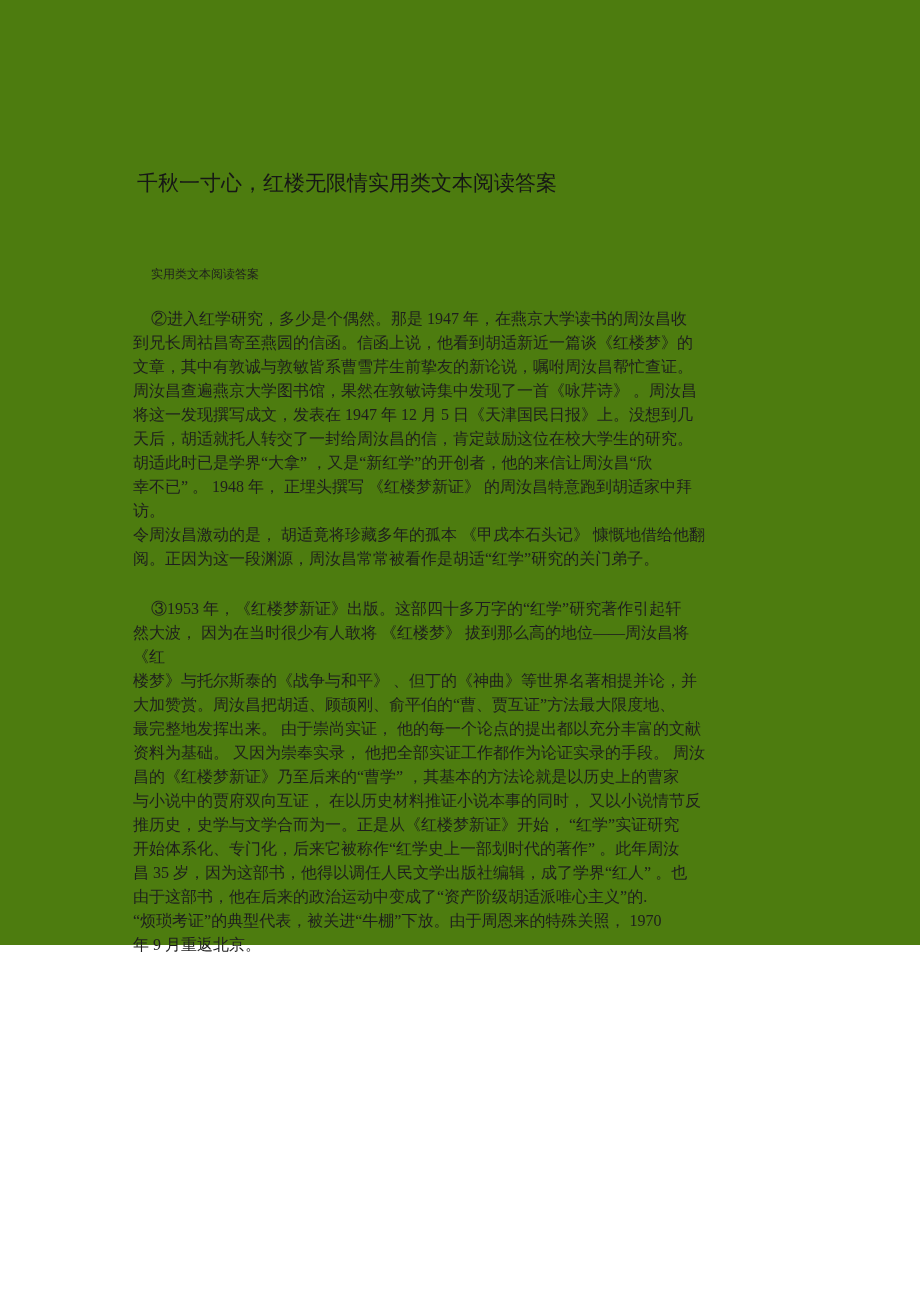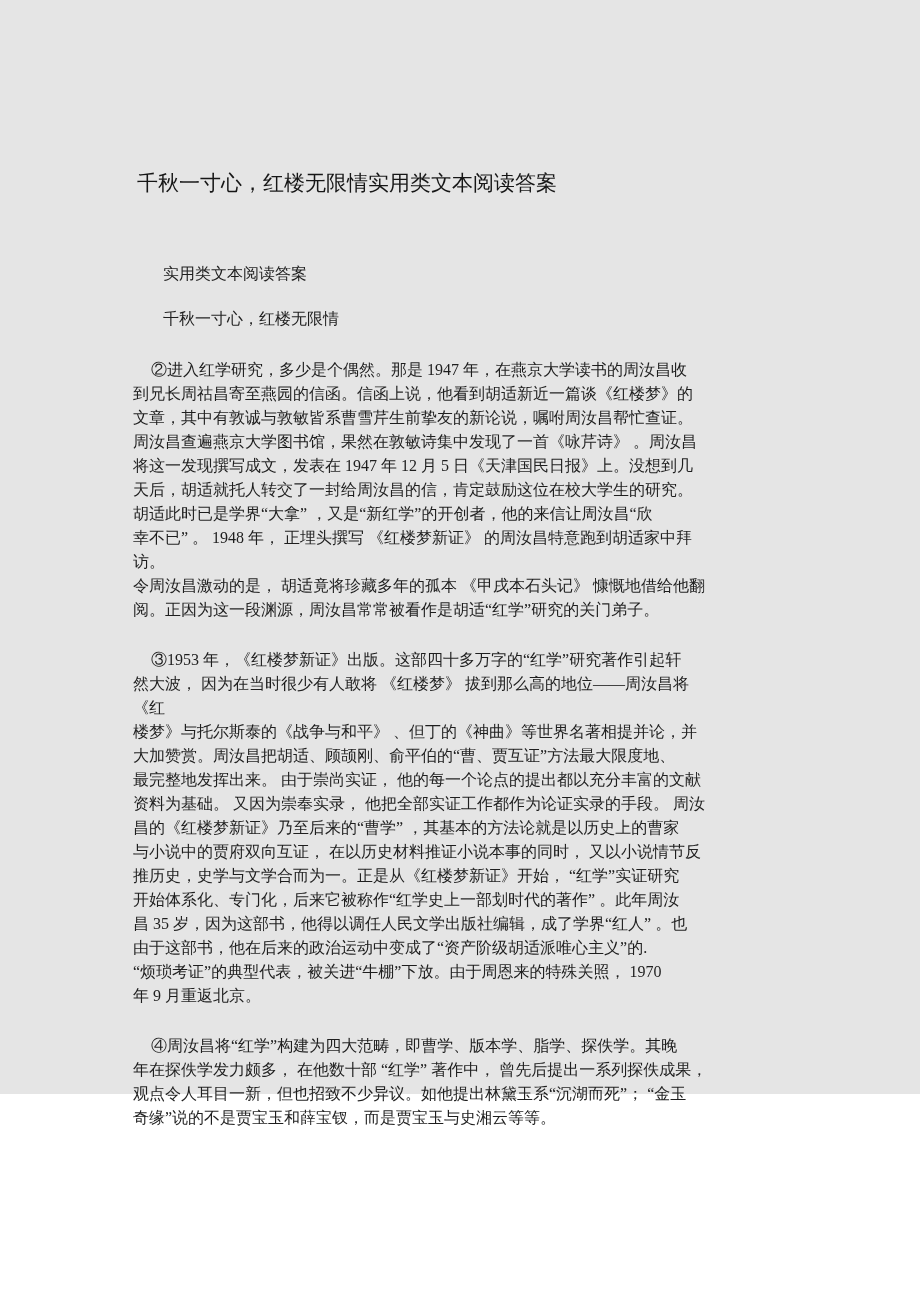--- a/index.html
+++ b/index.html
@@ -10,36 +10,36 @@
   }
   body {
     width: 920px;
     height: 1303px;
     overflow: hidden;
     font-family: "Liberation Serif", "DejaVu Serif", serif;
     color: #1e1e1e;
   }
   .page {
     width: 920px;
-    height: 1094px;
-    background: #e5e5e5;
+    height: 945px;
+    background: #4d7c0f;
     padding: 168px 0 0 133px;
   }
   .doc-title {
     font-size: 21px;
     font-weight: normal;
     line-height: 30px;
     margin: 0 0 64px 4px;
     white-space: pre-line;
     color: #161616;
   }
   .doc-sub {
-    font-size: 16px;
+    font-size: 12px;
     line-height: 24px;
-    margin: 12px;
+    margin: 0;
     text-indent: 18px;
     white-space: pre-line;
     width: 575px;
   }
   .doc-sub.first { margin-bottom: 21px; }
   .doc-sub.second { margin-bottom: 27px; }
   .doc-p {
     font-size: 16px;
     line-height: 24px;
     margin: 0 0 26px 0;
@@ -51,21 +51,20 @@
   .doc-p:last-child { margin-bottom: 0; }
 </style>
 </head>
 <body>
 
 <div class="page">
   <h1 class="doc-title">千秋一寸心，红楼无限情实用类文本阅读答案</h1>
 
   <p class="doc-sub first">实用类文本阅读答案</p>
 
-  <p class="doc-sub second">千秋一寸心，红楼无限情</p>
 
   <div id="doc-body">
       <p class="doc-p">②进入红学研究，多少是个偶然。那是 1947 年，在燕京大学读书的周汝昌收
 到兄长周祜昌寄至燕园的信函。信函上说，他看到胡适新近一篇谈《红楼梦》的
 文章，其中有敦诚与敦敏皆系曹雪芹生前挚友的新论说，嘱咐周汝昌帮忙查证。
 周汝昌查遍燕京大学图书馆，果然在敦敏诗集中发现了一首《咏芹诗》 。周汝昌
 将这一发现撰写成文，发表在 1947 年 12 月 5 日《天津国民日报》上。没想到几
 天后，胡适就托人转交了一封给周汝昌的信，肯定鼓励这位在校大学生的研究。
 胡适此时已是学界“大拿” ，又是“新红学”的开创者，他的来信让周汝昌“欣
 幸不已” 。 1948 年， 正埋头撰写 《红楼梦新证》 的周汝昌特意跑到胡适家中拜访。
@@ -78,18 +77,14 @@
 最完整地发挥出来。 由于崇尚实证， 他的每一个论点的提出都以充分丰富的文献
 资料为基础。 又因为崇奉实录， 他把全部实证工作都作为论证实录的手段。 周汝
 昌的《红楼梦新证》乃至后来的“曹学” ，其基本的方法论就是以历史上的曹家
 与小说中的贾府双向互证， 在以历史材料推证小说本事的同时， 又以小说情节反
 推历史，史学与文学合而为一。正是从《红楼梦新证》开始， “红学”实证研究
 开始体系化、专门化，后来它被称作“红学史上一部划时代的著作” 。此年周汝
 昌 35 岁，因为这部书，他得以调任人民文学出版社编辑，成了学界“红人” 。也
 由于这部书，他在后来的政治运动中变成了“资产阶级胡适派唯心主义”的.
 “烦琐考证”的典型代表，被关进“牛棚”下放。由于周恩来的特殊关照， 1970
 年 9 月重返北京。</p>
-      <p class="doc-p">④周汝昌将“红学”构建为四大范畴，即曹学、版本学、脂学、探佚学。其晚
-年在探佚学发力颇多， 在他数十部 “红学” 著作中， 曾先后提出一系列探佚成果，
-观点令人耳目一新，但也招致不少异议。如他提出林黛玉系“沉湖而死”； “金玉
-奇缘”说的不是贾宝玉和薛宝钗，而是贾宝玉与史湘云等等。</p>
     </div>
 </div>
 
 </body></html>

